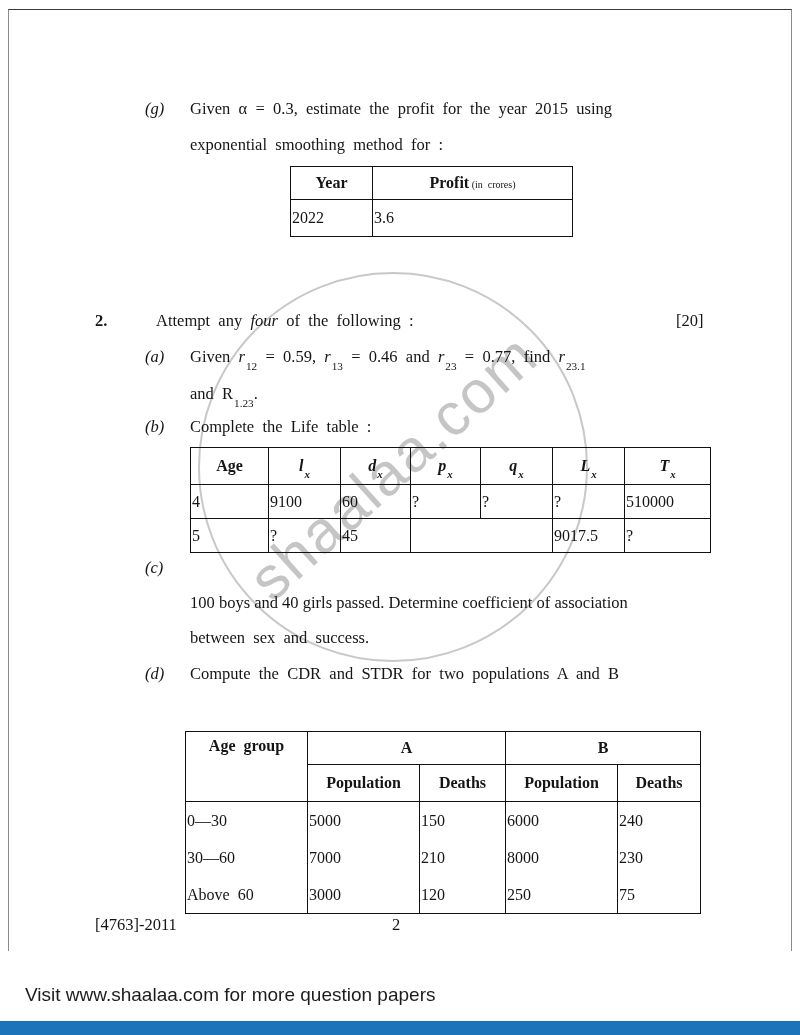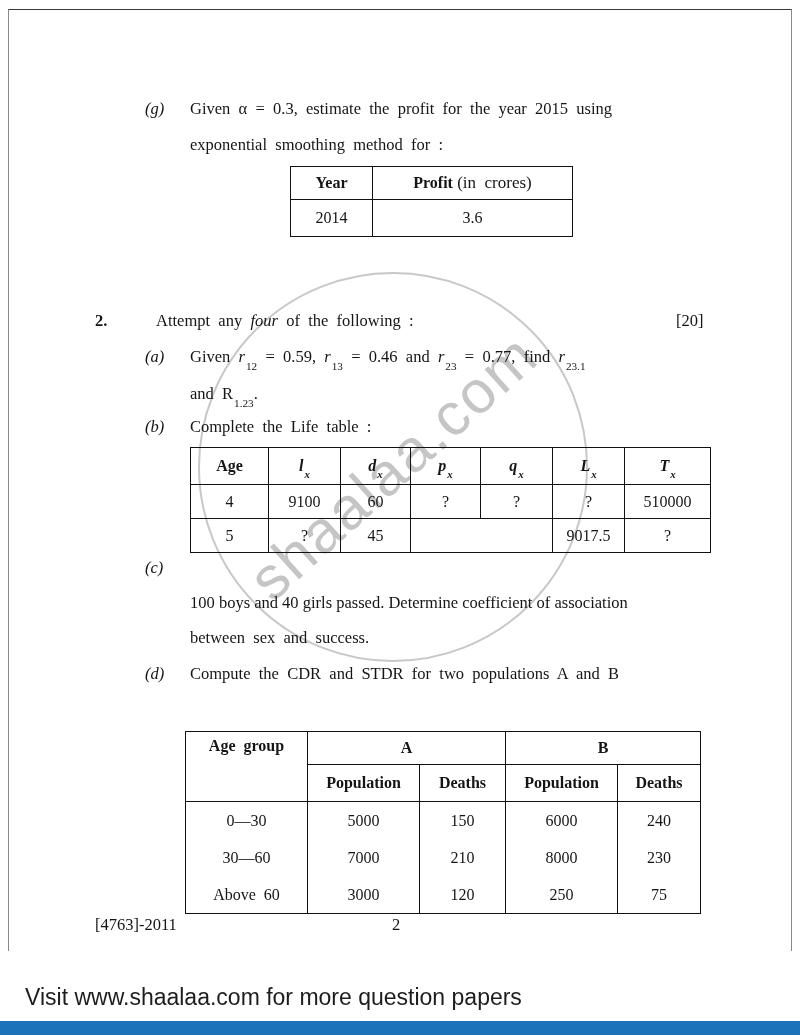--- a/index.html
+++ b/index.html
@@ -24,47 +24,47 @@
     font-family:"Liberation Sans","DejaVu Sans",sans-serif;
     font-size:60px; color:rgba(140,140,140,0.5);
     letter-spacing:2px; white-space:nowrap;
   }
   .line { position:absolute; white-space:pre; line-height:23px; }
   .plabel { font-style:italic; }
   .qnum { font-weight:bold; }
   sub { font-size:0.68em; line-height:0; position:relative; top:0.30em; margin-left:1px; }
   .mvar { font-style:italic; }
 
-  table { position:absolute; border-collapse:collapse; table-layout:fixed; text-align:center; font-size:16px; }
+  table { position:absolute; border-collapse:collapse; table-layout:fixed; font-size:16px; }
   th { font-weight:bold; white-space:pre; }
   td { white-space:pre; }
 
   .t1 { border:1.6px solid #111; }
   .t1 th { border-bottom:1.6px solid #111; height:30px; }
   .t1 td { height:34px; }
   .t1 .vb { border-left:1.6px solid #111; }
-  .t1 .note { font-weight:normal; font-size:17px; }
+  .t1 .note { font-weight:normal; font-size:10px; }
 
   .t2 { border:1.6px solid #111; }
   .t2 th, .t2 td { border:1.4px solid #111; }
   .t2 th { height:34px; }
   .t2 td { height:31px; }
 
   .t3 { border:1.6px solid #111; }
   .t3 .vb { border-left:1.4px solid #111; }
   .t3 .hb { border-bottom:1.4px solid #111; }
   .t3 .r1h { height:30px; }
   .t3 .r2h { height:34px; }
   .t3 td { height:35px; }
   .t3 .agecell { vertical-align:top; padding-top:5px; }
 
   .banner-text {
     position:absolute; left:25px; top:984px;
     font-family:"Liberation Sans","DejaVu Sans",sans-serif;
-    font-size:23px; color:#1d1d1d; white-space:pre;
+    font-size:19px; color:#1d1d1d; white-space:pre;
   }
   .bottom-bar {
     position:absolute; left:0; bottom:0; width:800px; height:14px;
     background:#1d73b9;
   }
 </style>
 </head>
 <body>
 
 <div class="page">
@@ -83,21 +83,21 @@
     <colgroup>
         <col style="width:82px">
         <col style="width:200px">
       </colgroup>
     <tbody>
         <tr>
       <th>Year</th>
       <th class="vb"><span>Profit</span><span class="note"> (in  crores)</span></th>
     </tr>
     <tr>
-      <td>2014</td>
+      <td>2022</td>
       <td class="vb">3.6</td>
     </tr>
   </tbody>
     </table>
 
   <div class="line qnum" style="left:95px;top:309px">2.</div>
   <div class="line" style="left:156px;top:309px"><span>Attempt  any  </span><i>four</i><span>  of  the  following  :</span></div>
   <div class="line" style="left:676px;top:309px">[20]</div>
 
   <div class="line plabel" style="left:145px;top:345px">(a)</div>

